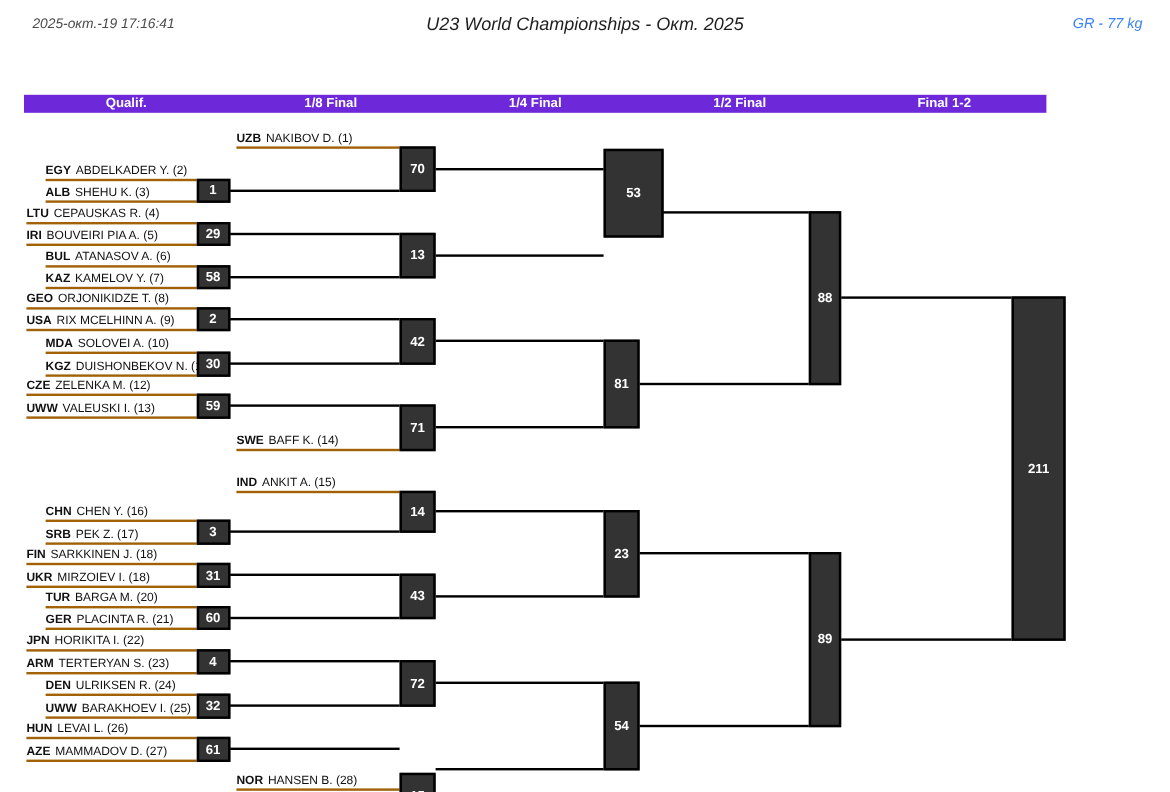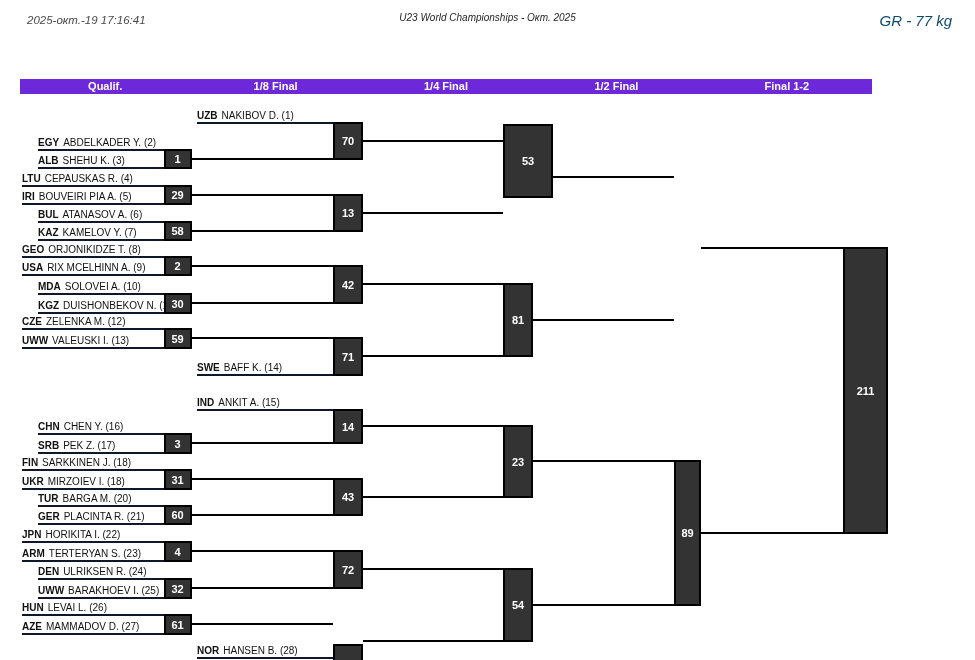--- a/index.html
+++ b/index.html
@@ -1,27 +1,27 @@
 <!DOCTYPE html>
 <html><head>
 <meta charset="utf-8">
 <style>
   html,body{margin:0;padding:0;background:#fff;}
   .page{position:relative;width:975px;height:660px;background:#fff;overflow:hidden;
         font-family:"Liberation Sans",sans-serif;}
   
   .hdr-date{position:absolute;left:27px;top:14px;font-size:11.5px;font-style:italic;color:#4a4a4a;}
-  .hdr-title{position:absolute;left:0;right:0;top:12px;text-align:center;font-size:10px;font-style:italic;color:#1f1f1f;}
-  .hdr-weight{position:absolute;right:23px;top:12px;font-size:15px;font-style:italic;color:#0c4a6e;}
+  .hdr-title{position:absolute;left:0;right:0;top:12px;text-align:center;font-size:15px;font-style:italic;color:#1f1f1f;}
+  .hdr-weight{position:absolute;right:23px;top:12px;font-size:12px;font-style:italic;color:#3b82f6;}
   
   .round-bar{position:absolute;left:20px;top:79px;width:852px;height:15px;background:#6d28d9;
              display:flex;}
   .round-bar .rh{flex:1;color:#fff;font-weight:bold;font-size:11px;line-height:15px;text-align:center;}
   
-  .pr{position:absolute;height:14px;border-bottom:2px solid #0f172a;display:flex;align-items:flex-end;
+  .pr{position:absolute;height:14px;border-bottom:2px solid #a16207;display:flex;align-items:flex-end;
       font-size:10px;line-height:12px;white-space:nowrap;color:#111;z-index:1;}
   .pr .cc{font-weight:bold;margin-right:4px;}
   
   .hl{position:absolute;height:2px;background:#000;z-index:1;}
   
   .mb{position:absolute;background:#333333;border:2px solid #000;box-sizing:border-box;
       display:flex;align-items:center;justify-content:center;color:#fff;font-weight:bold;
       font-size:11px;z-index:2;}
 </style>
 </head>
@@ -252,20 +252,23 @@
   <div class="mb" style="left:503px;top:283px;width:30px;height:74px">
       <span>81</span>
     </div>
   <div class="mb" style="left:503px;top:425px;width:30px;height:73px">
       <span>23</span>
     </div>
   <div class="mb" style="left:503px;top:568px;width:30px;height:74px">
       <span>54</span>
     </div>
 
+  <div class="mb" style="left:674px;top:176px;width:27px;height:145px">
+      <span>88</span>
+    </div>
   <div class="mb" style="left:674px;top:460px;width:27px;height:146px">
       <span>89</span>
     </div>
 
   <div class="mb" style="left:843px;top:247px;width:45px;height:287px">
       <span>211</span>
     </div>
 
 </div>
 

